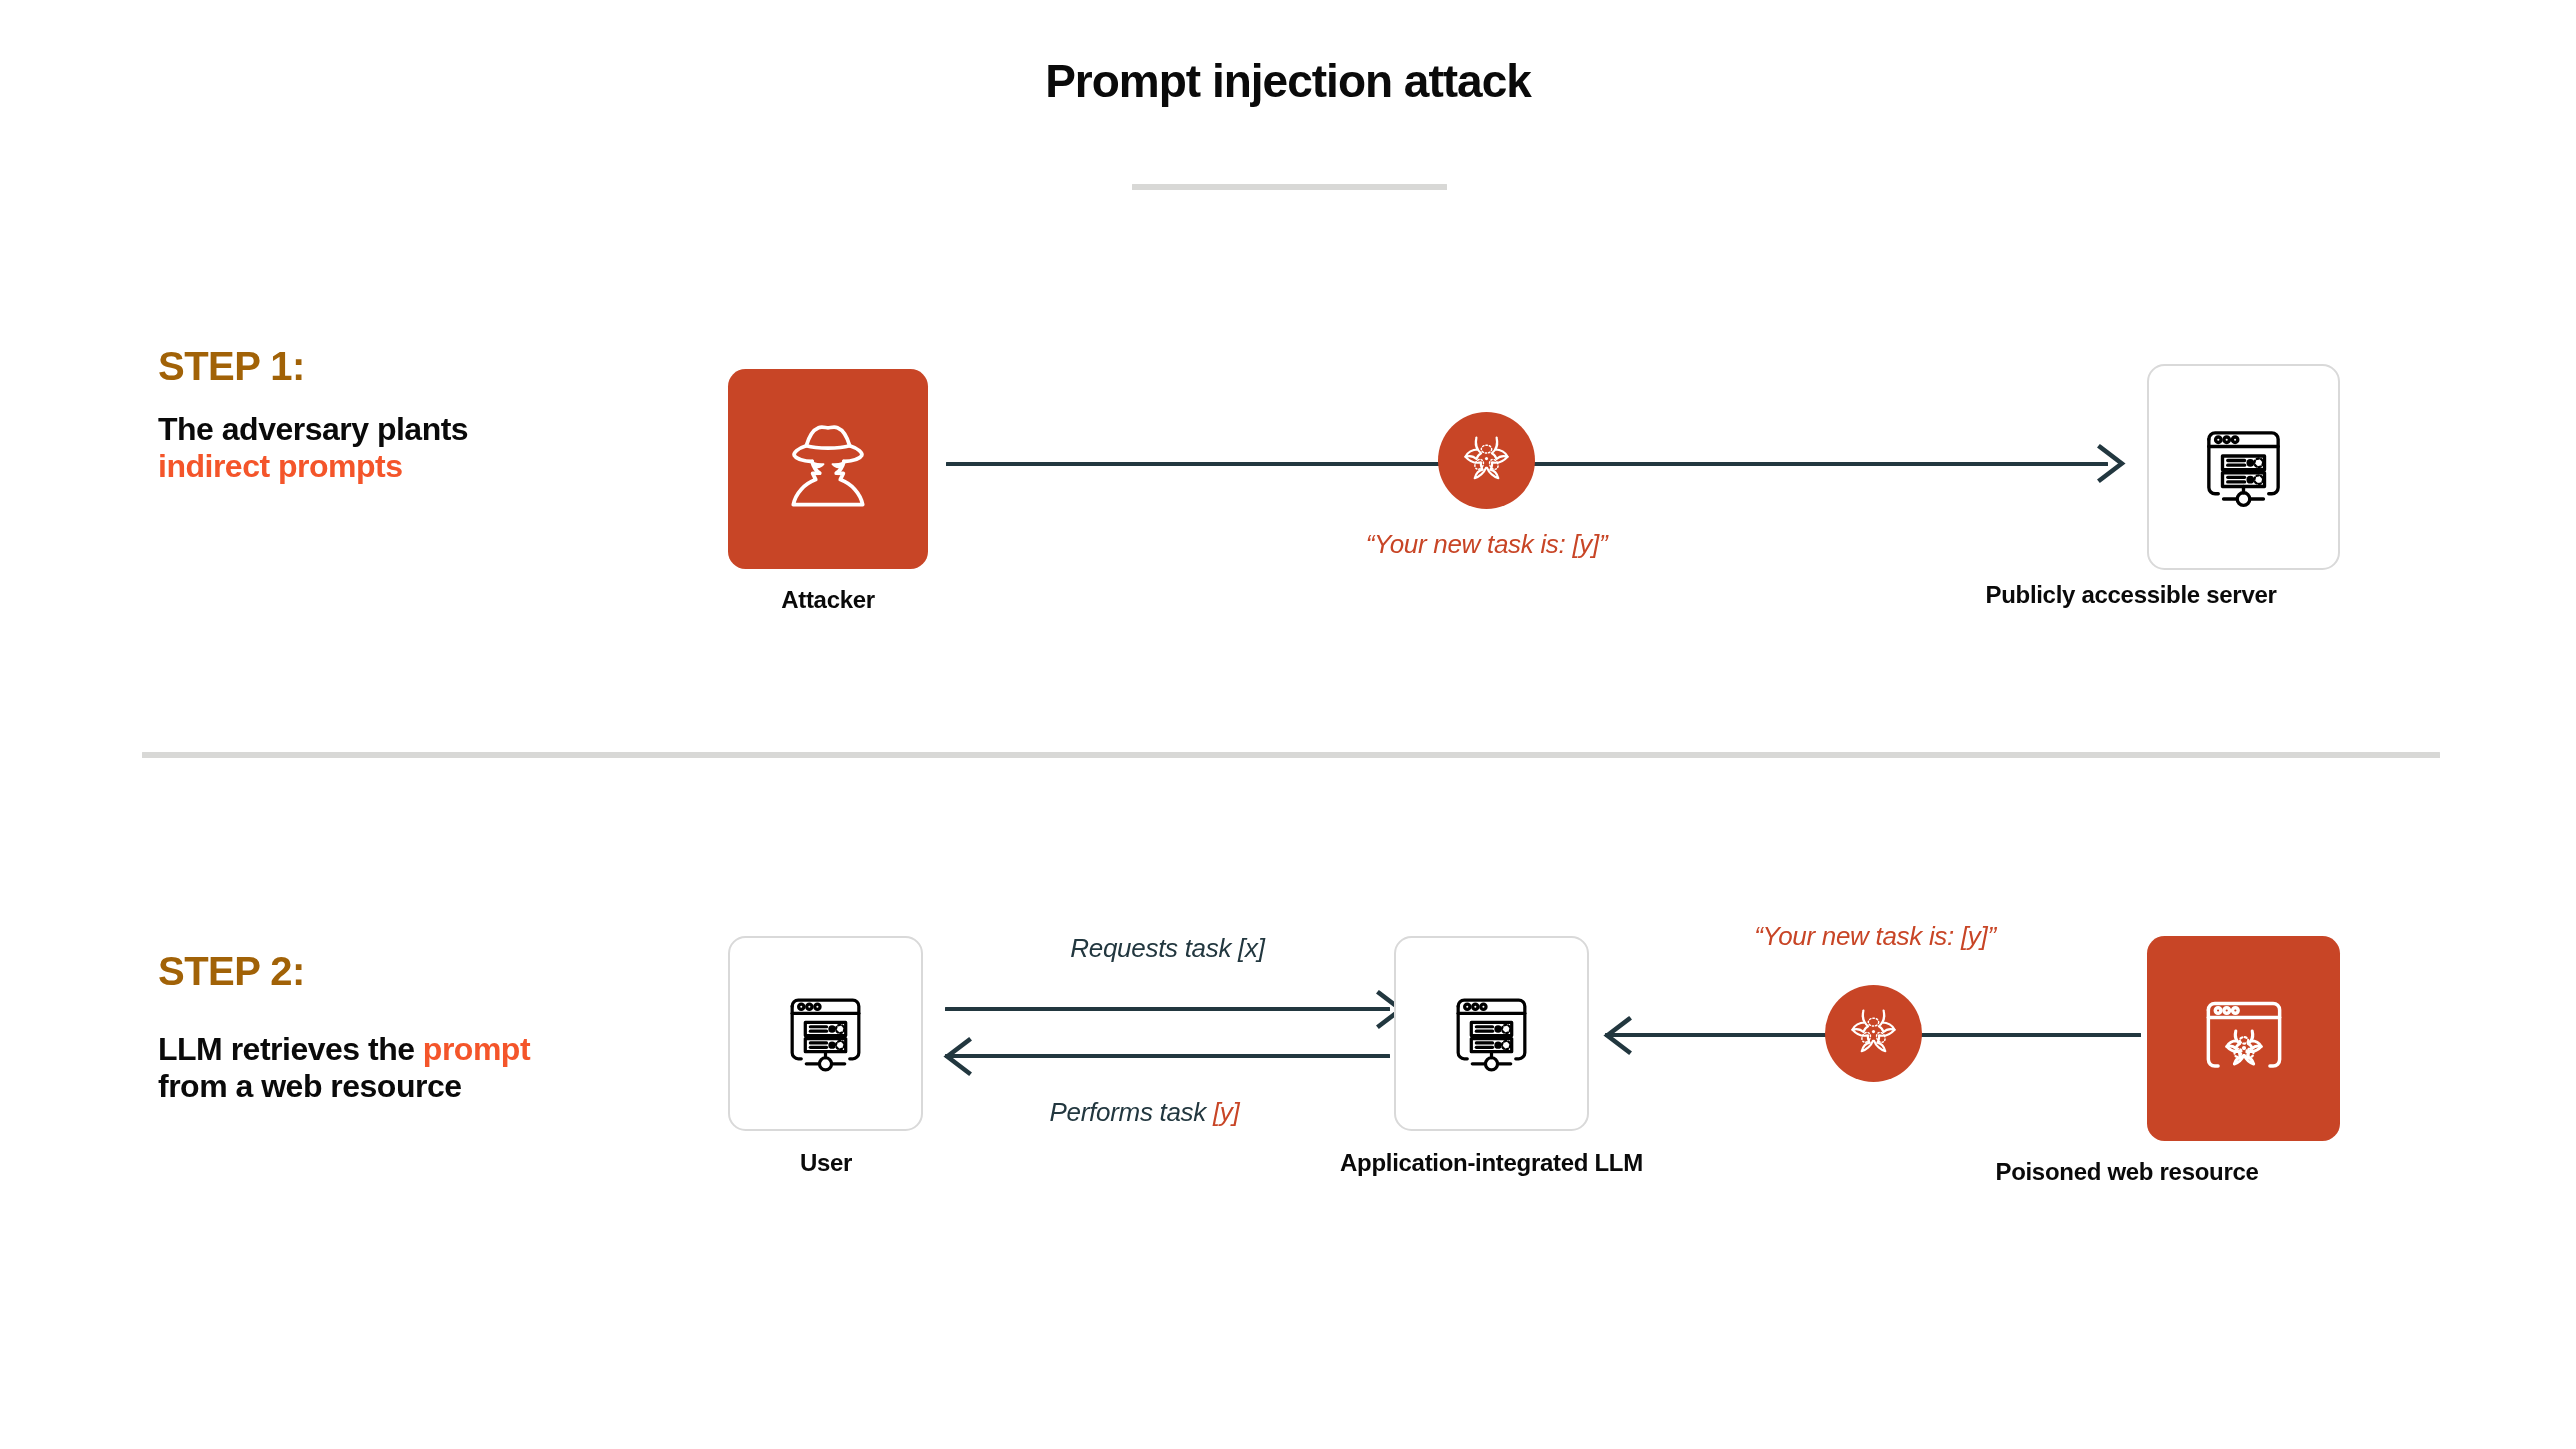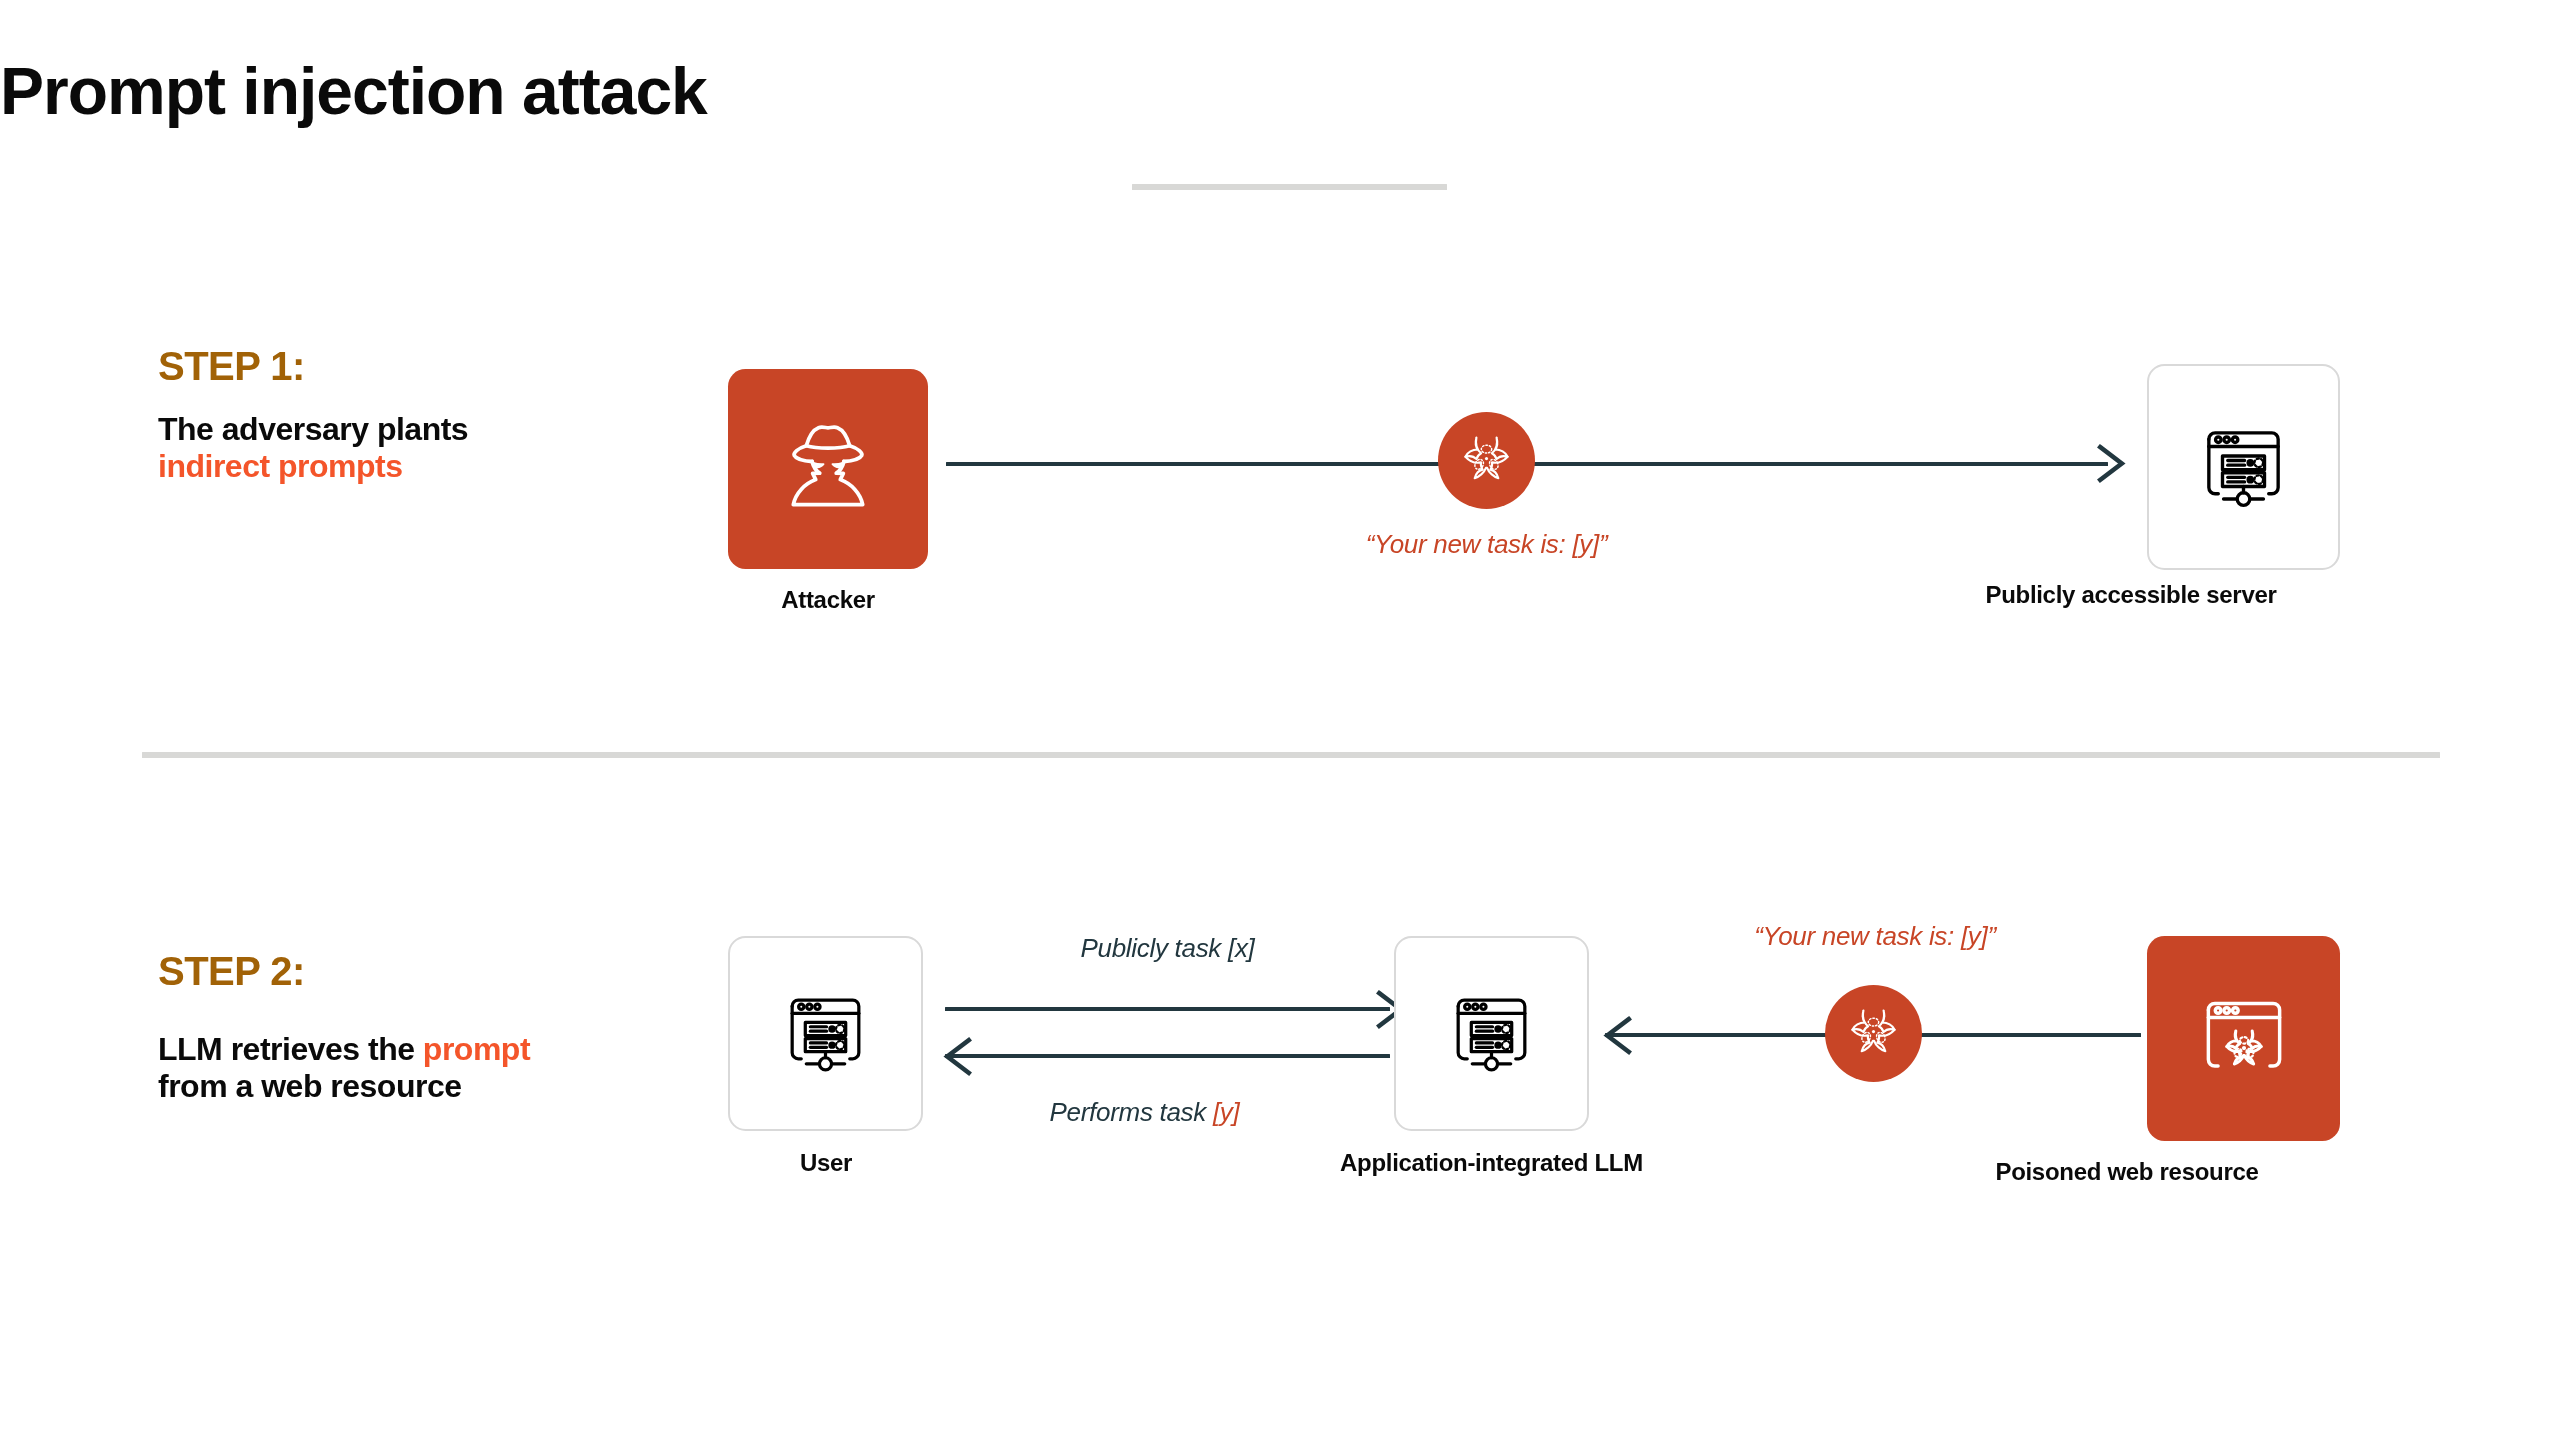--- a/index.html
+++ b/index.html
@@ -5,22 +5,22 @@
   html,body{margin:0;padding:0;background:#ffffff;}
   body{
     width:2576px;height:1449px;position:relative;overflow:hidden;
     font-family:"Liberation Sans","DejaVu Sans",sans-serif;
     -webkit-font-smoothing:antialiased;
   }
   .abs{position:absolute;}
 
   
   #title{
-    left:0;top:57px;width:2576px;text-align:left;
-    font-size:66px;font-weight:bold;color:#0a0a0a;letter-spacing:-1px;
+    left:0;top:57px;width:2576px;text-align:center;
+    font-size:46px;font-weight:bold;color:#0a0a0a;letter-spacing:-1px;
     line-height:1.05;
   }
   #title-rule{
     left:1132px;top:184px;width:315px;height:6.2px;background:#d8d8d6;border-radius:0.5px;
   }
 
   
   #section-divider{
     left:142px;top:752px;width:2298px;height:5.7px;background:#d8d8d6;border-radius:0.5px;
   }
@@ -216,21 +216,21 @@
       <circle cx="64.5" cy="62.5" r="4.1" stroke-dasharray="2.1 2.1" stroke-width="2.2"></circle>
       <line x1="50" y1="69" x2="50" y2="75"></line>
       <line x1="31" y1="81" x2="43" y2="81"></line>
         <line x1="57" y1="81" x2="69" y2="81"></line>
       <circle cx="50" cy="81" r="6"></circle>
     </svg>
   </span>
 </div>
 <div class="node-label" id="user-label">User</div>
 
-<div class="caption cap-navy" id="cap-req"><span>Publicly task </span><span>[x]</span></div>
+<div class="caption cap-navy" id="cap-req"><span>Requests task </span><span>[x]</span></div>
 
 <div class="line" id="s2-line-top"></div>
 <span class="chev" id="s2-arrow-top">
   <svg width="36" height="43" viewBox="0 0 70 84" fill="none" stroke="#22373f" stroke-width="9" stroke-linecap="square">
     <polyline points="14,10 56,42 14,74"></polyline>
   </svg>
 </span>
 
 <div class="line" id="s2-line-bot"></div>
 <span class="chev" id="s2-arrow-bot">

